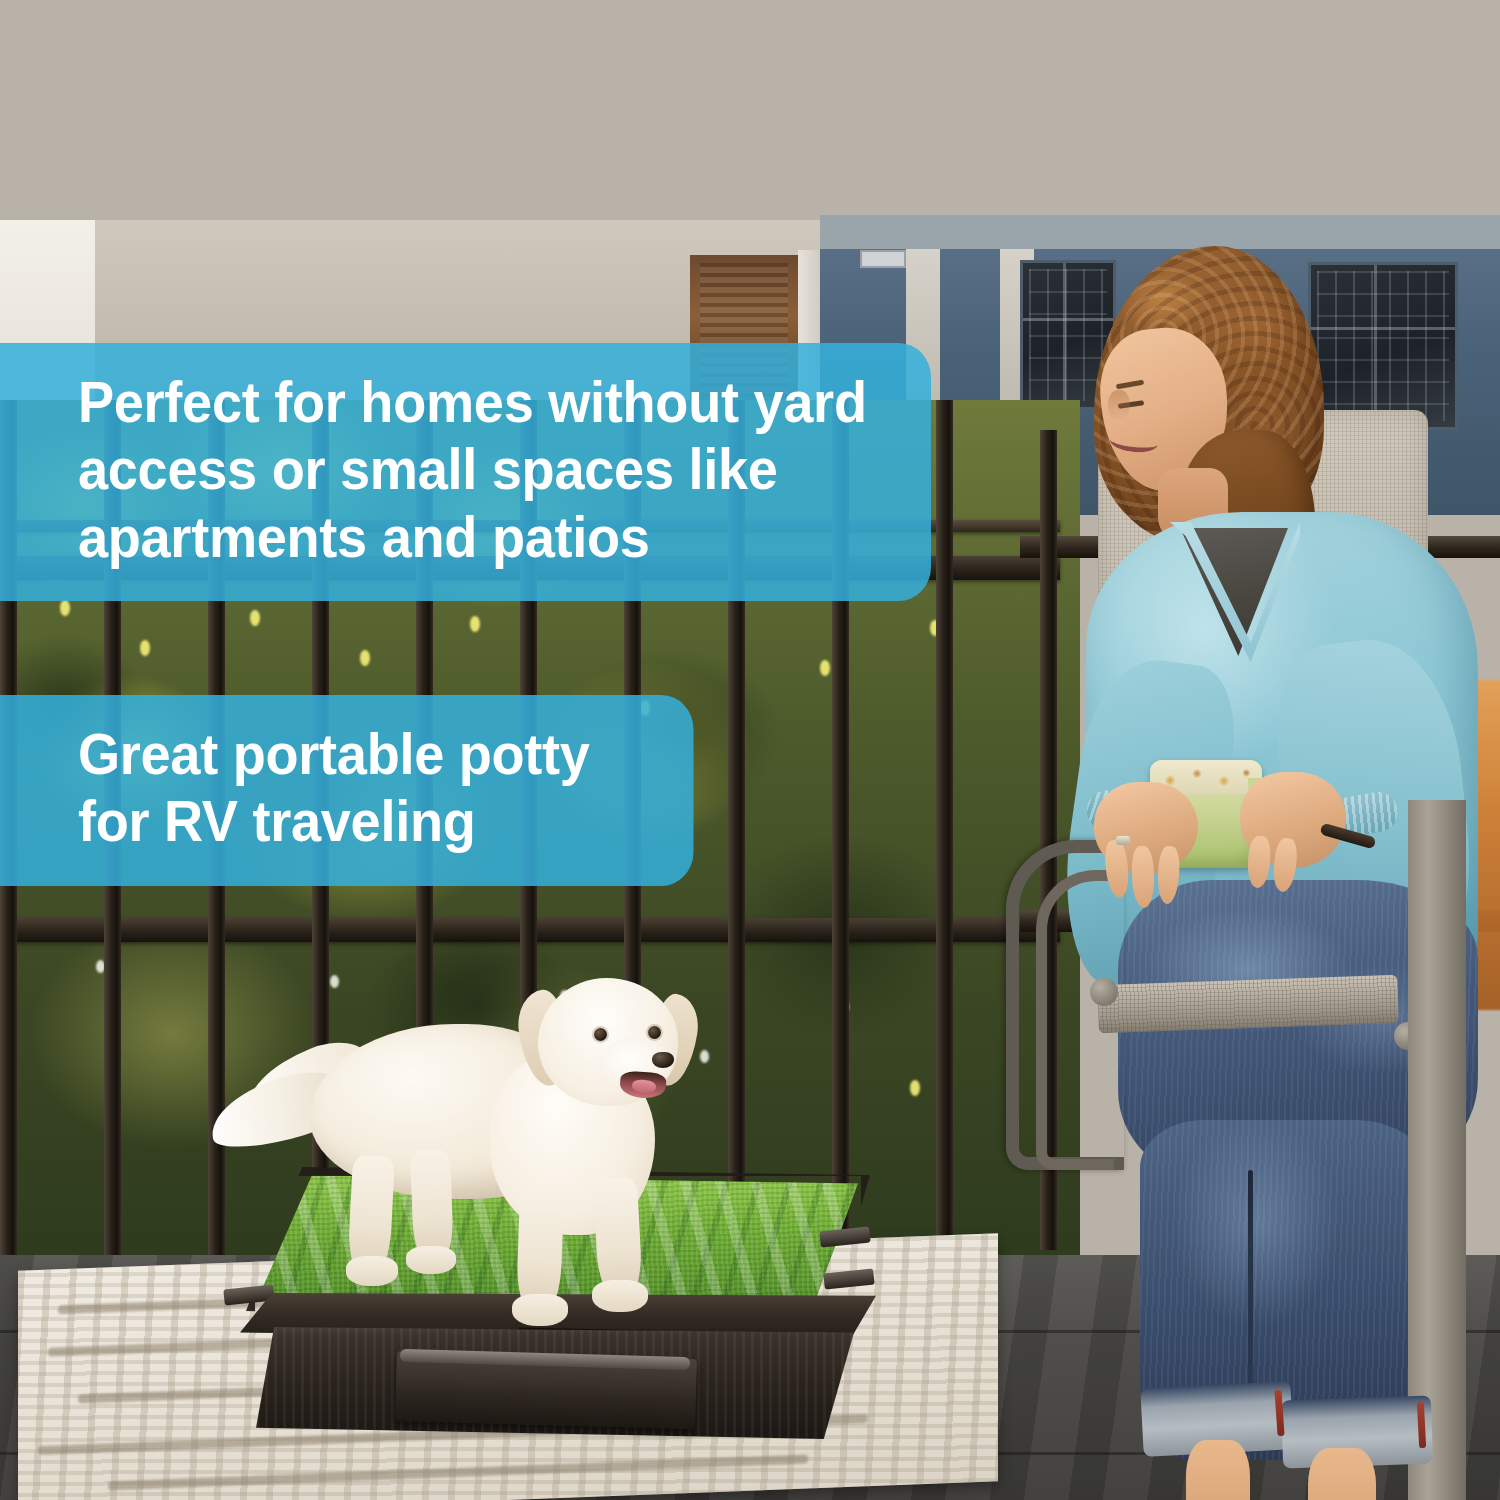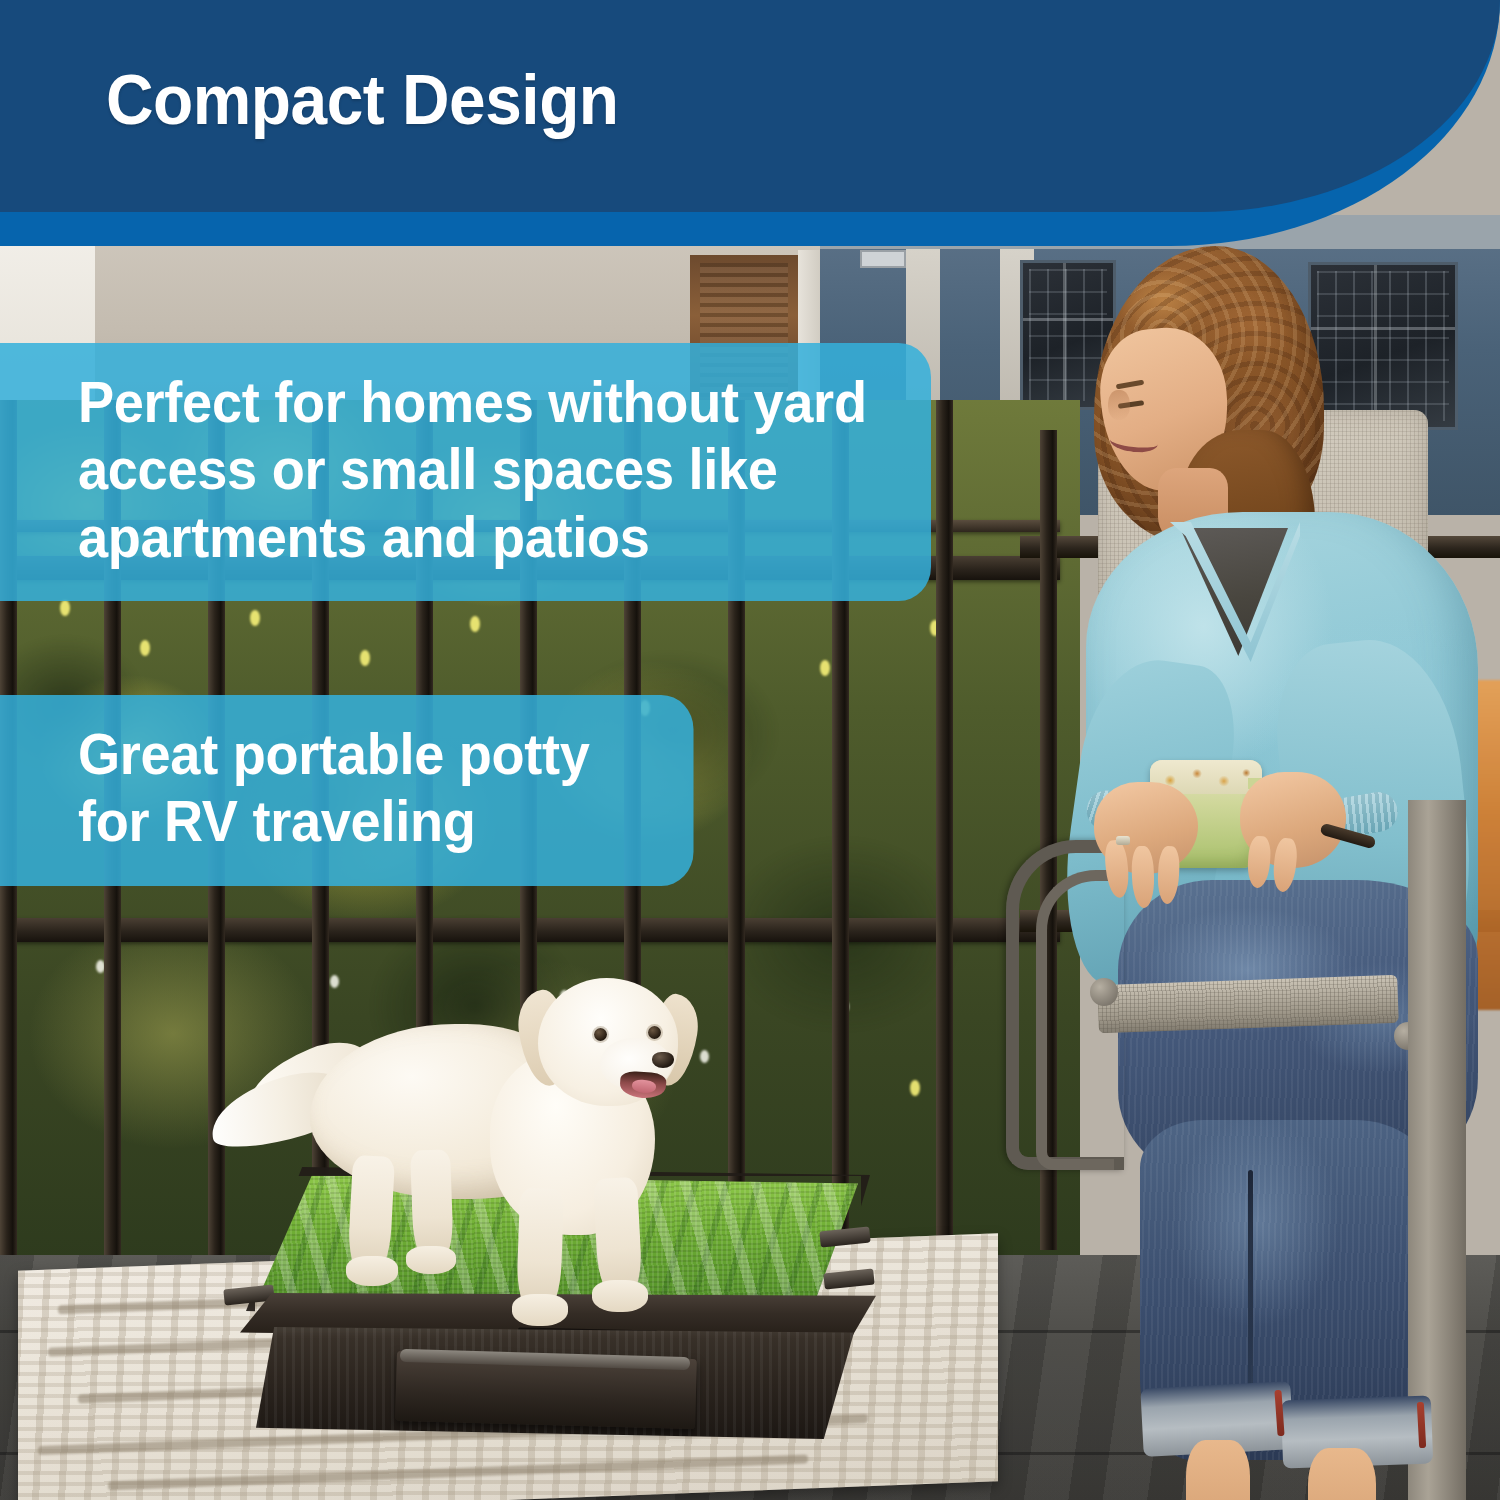--- a/index.html
+++ b/index.html
@@ -804,23 +804,18 @@
       <div class="dog-part dog-muzzle"></div>
       <div class="dog-eye" style="left:394px; top:68px;"></div>
       <div class="dog-eye" style="left:448px; top:66px;"></div>
       <div class="dog-mouth"></div>
       <div class="dog-tongue"></div>
       <div class="dog-nose"></div>
     </div>
 
   </div>
 
-  <div id="header">
-    <div class="band-light"></div>
-    <div class="band-dark"></div>
-    <div id="title">Compact Design</div>
-  </div>
 
   <div class="callout" id="callout-1">Perfect for homes without yard access or small spaces like apartments and patios</div>
 
   <div class="callout" id="callout-2">Great portable potty for RV traveling</div>
 
 </div>
 
 </body></html>

